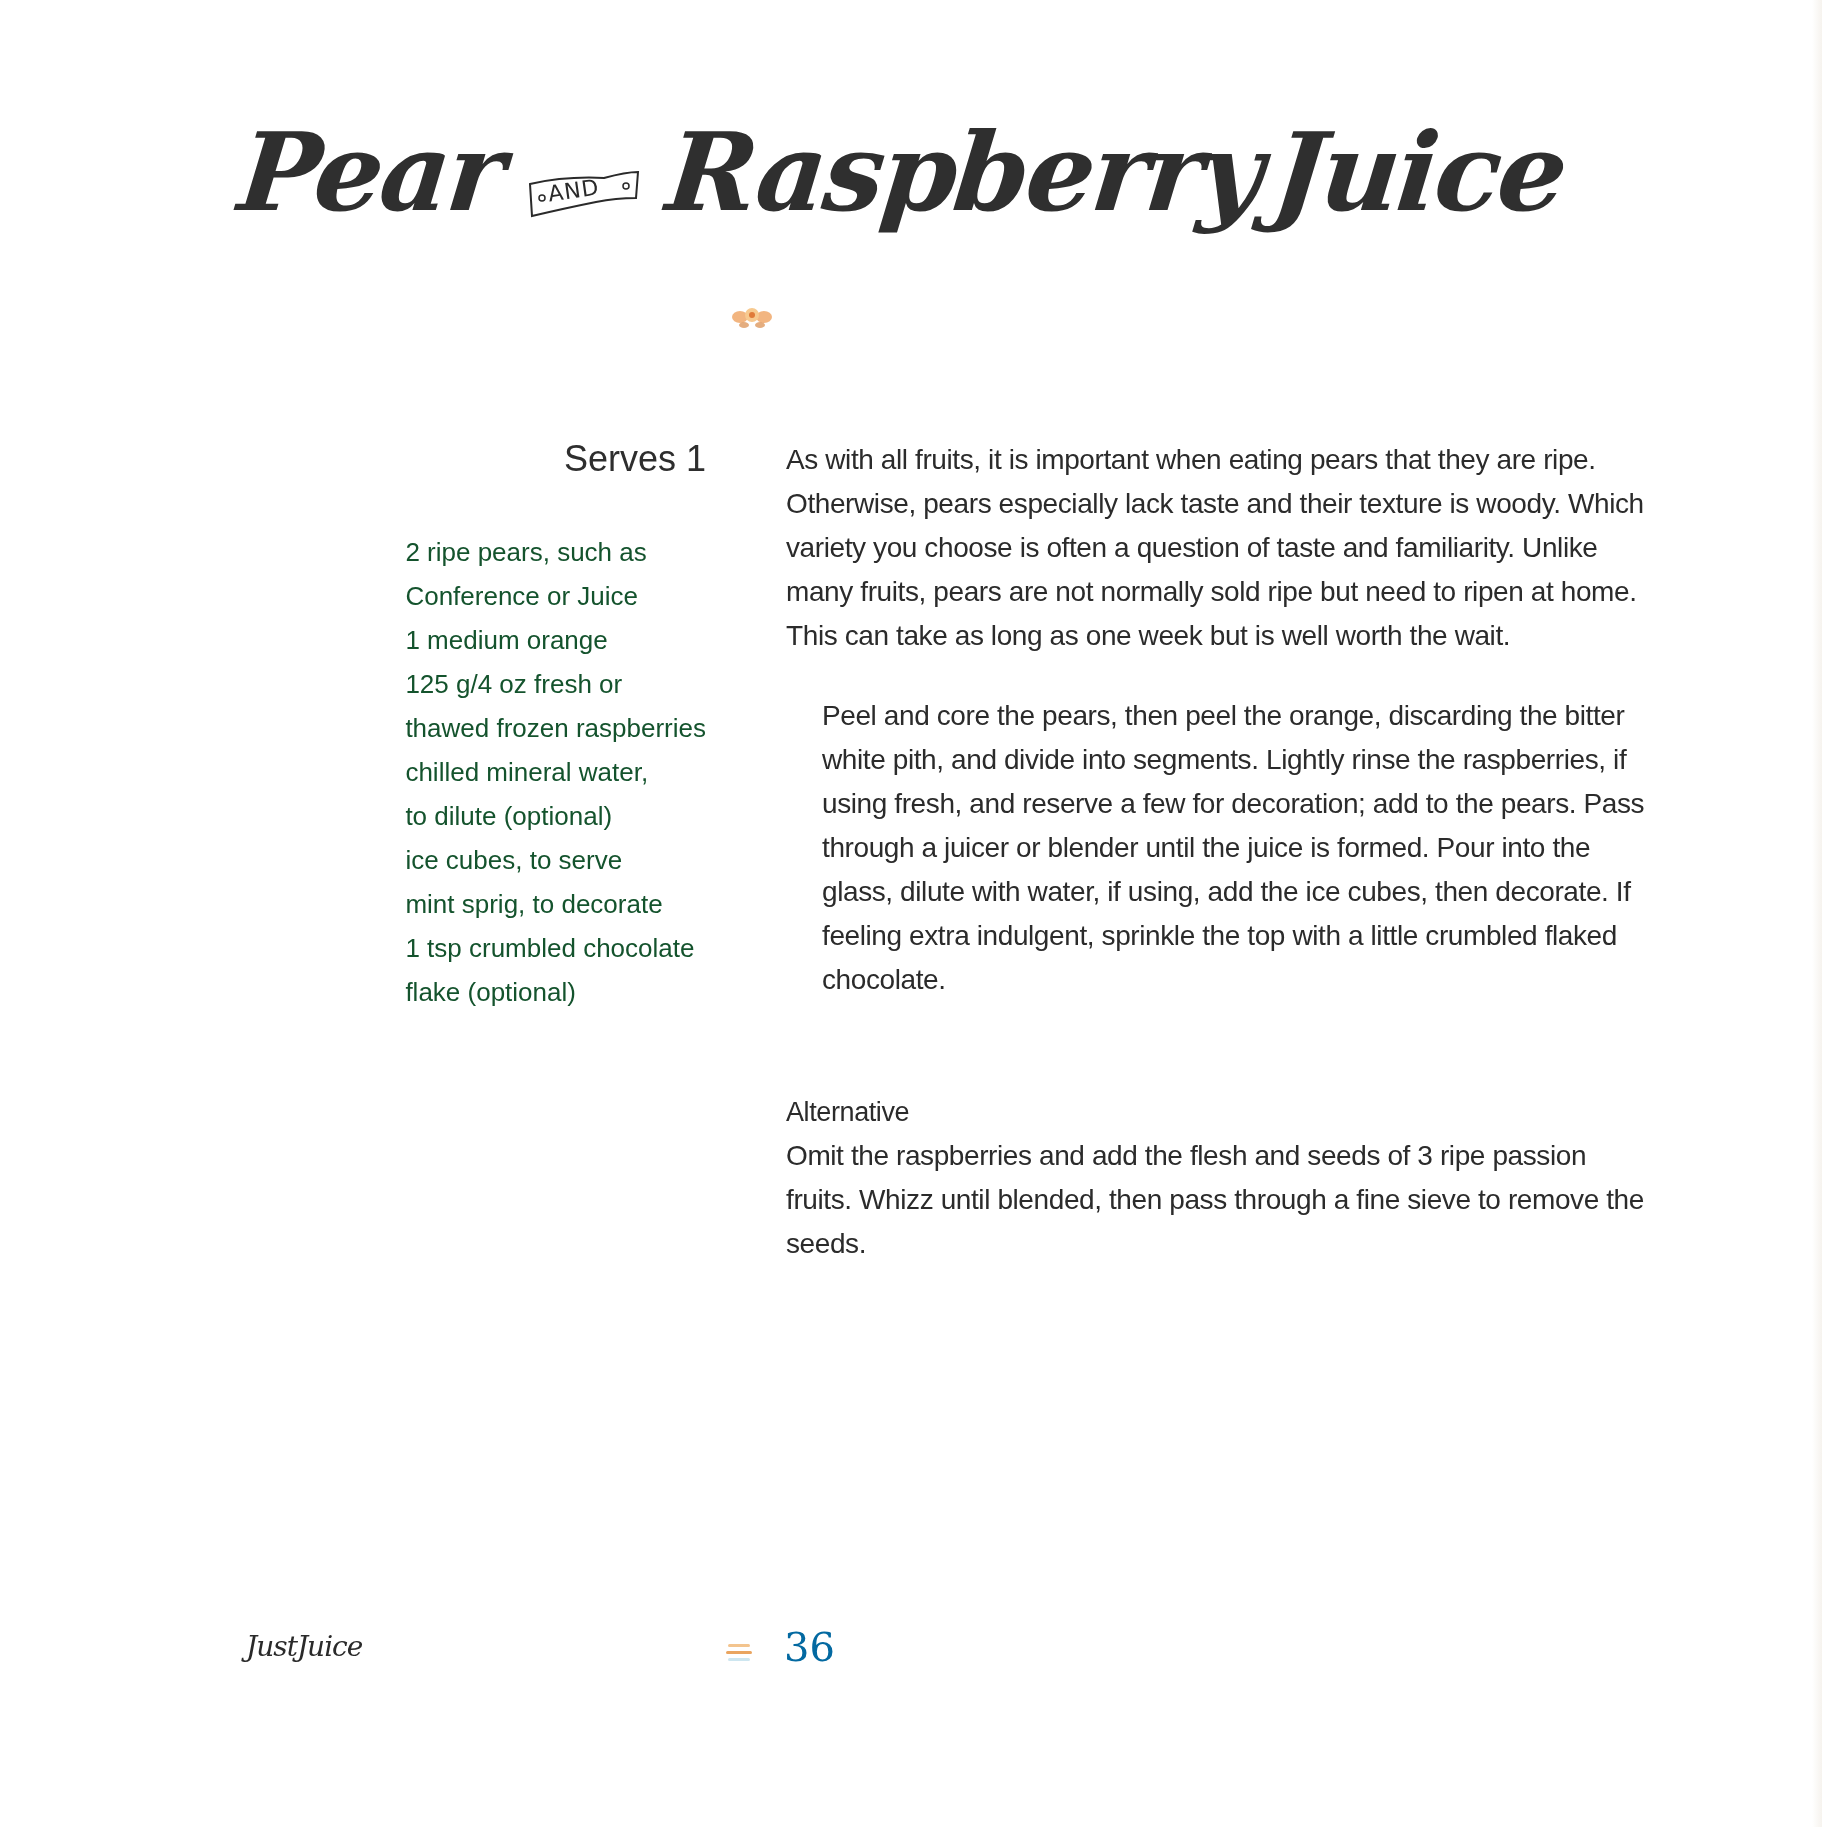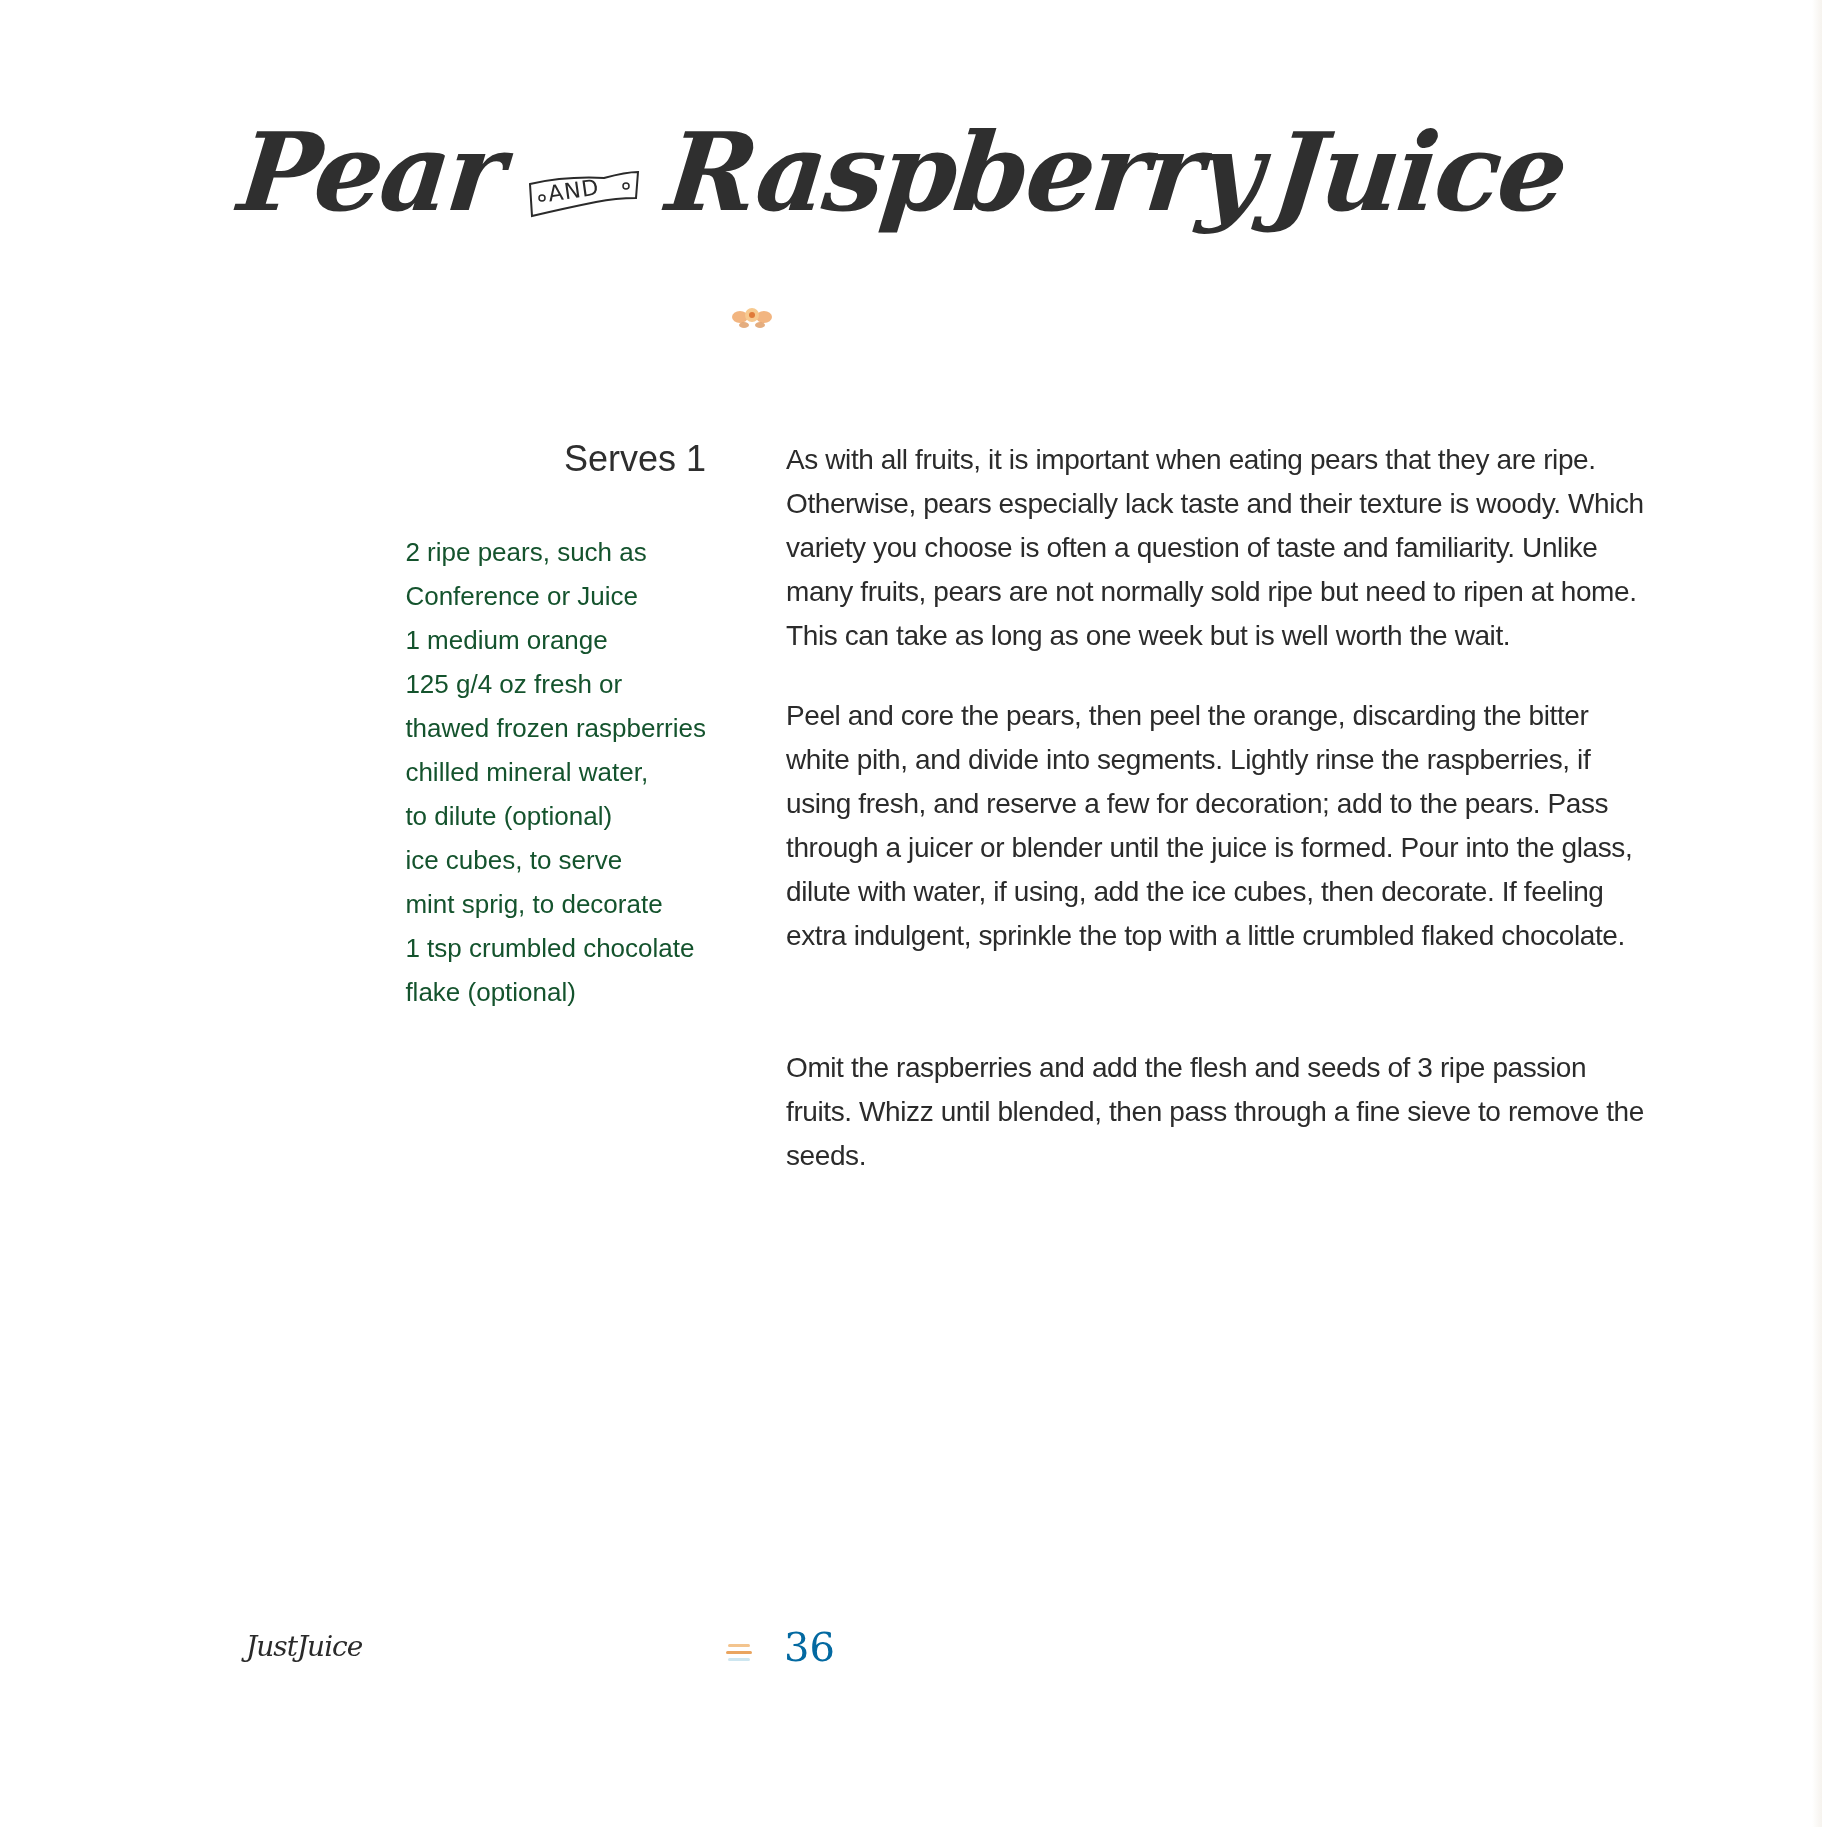--- a/index.html
+++ b/index.html
@@ -65,21 +65,21 @@
       white-space: nowrap;
     }
     
     .method {
       position: absolute; left: 786px; top: 438px; width: 860px;
       font-size: 28px; line-height: 44px; color: #2b2b2b;
       letter-spacing: -0.4px;
     }
     .method p { margin: 0; }
     .method .p1 { margin-bottom: 36px; }
-    .method .p2 { margin-bottom: 88px; }
+    .method .p2 { margin-bottom: 88px; margin-left: 36px; }
     .method .alt-heading { font-size: 27px; }
     
     .footer-brand {
       position: absolute; left: 246px; top: 1630px;
       font-family: "DejaVu Serif", serif; font-style: italic;
       font-size: 28px; color: #2a2a2a; letter-spacing: -1px;
     }
     .footer-glyph {
       position: absolute; left: 726px; top: 1640px; width: 30px; height: 24px;
     }
@@ -129,20 +129,21 @@
   <li>to dilute (optional)</li>
   <li>ice cubes, to serve</li>
   <li>mint sprig, to decorate</li>
   <li>1 tsp crumbled chocolate</li>
   <li>flake (optional)</li>
 </ul>
 
 <div class="method">
   <p class="p1">As with all fruits, it is important when eating pears that they are ripe. Otherwise, pears especially lack taste and their texture is woody. Which variety you choose is often a question of taste and familiarity. Unlike many fruits, pears are not normally sold ripe but need to ripen at home. This can take as long as one week but is well worth the wait.</p>
   <p class="p2">Peel and core the pears, then peel the orange, discarding the bitter white pith, and divide into segments. Lightly rinse the raspberries, if using fresh, and reserve a few for decoration; add to the pears. Pass through a juicer or blender until the juice is formed. Pour into the glass, dilute with water, if using, add the ice cubes, then decorate. If feeling extra indulgent, sprinkle the top with a little crumbled flaked chocolate.</p>
+  <p class="alt-heading">Alternative</p>
   <p>Omit the raspberries and add the flesh and seeds of 3 ripe passion fruits. Whizz until blended, then pass through a fine sieve to remove the seeds.</p>
 </div>
 
 <div class="footer-brand">JustJuice</div>
 <svg class="footer-glyph" viewBox="0 0 30 24">
   <rect x="2" y="4" width="22" height="3" rx="1.5" fill="#f3c48e"></rect>
   <rect x="0" y="11" width="26" height="3" rx="1.5" fill="#eaa560"></rect>
   <rect x="2" y="18" width="22" height="3" rx="1.5" fill="#cde6f0"></rect>
 </svg>
 <div class="page-number">36</div>

